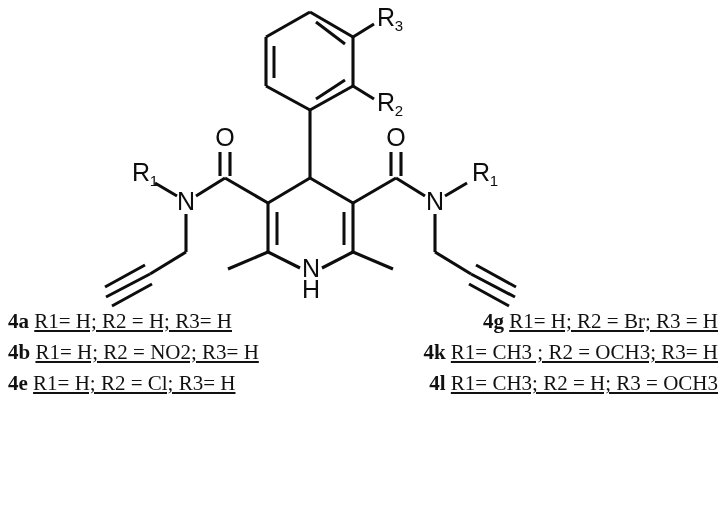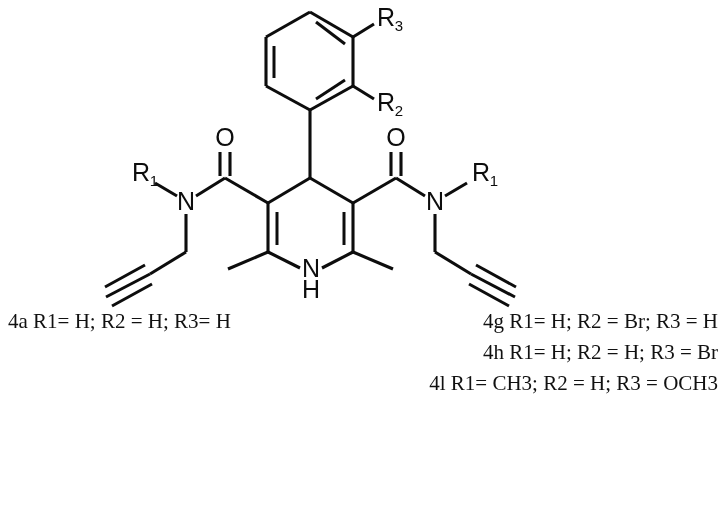--- a/index.html
+++ b/index.html
@@ -73,25 +73,26 @@
     height: 31.2px;
     line-height: 31.2px;
     font-size: 21px;
     color: #111111;
     white-space: nowrap;
   }
   #legend-col-right .legend-row {
     padding-right: 4px;
   }
   .legend-key {
-    font-weight: normal;
+    font-weight: bold;
     text-align: right;
   }
   .legend-text {
     font-weight: normal;
+    text-decoration: underline;
   }
 </style>
 </head>
 <body>
 
 <div id="page">
 
   <svg id="structure" viewBox="0 0 726 312">
 
     <g>
@@ -195,30 +196,38 @@
     </g>
   </svg>
 
   <div id="legend">
 
     <div class="legend-col" id="legend-col-left">
       <div class="legend-row">
         <span class="legend-key">4a</span>
         <span class="legend-text">R1= H; R2 = H; R3= H</span>
       </div>
+      <div class="legend-row">
+        <span class="legend-key">4b</span>
+        <span class="legend-text">R1= H; R2 = NO2; R3= H</span>
+      </div>
+      <div class="legend-row">
+        <span class="legend-key">4e</span>
+        <span class="legend-text">R1= H; R2 = Cl; R3= H</span>
+      </div>
     </div>
 
     <div class="legend-col" id="legend-col-right">
       <div class="legend-row">
         <span class="legend-key">4g</span>
         <span class="legend-text">R1= H; R2 = Br; R3 = H</span>
       </div>
       <div class="legend-row">
-        <span class="legend-key">4h</span>
-        <span class="legend-text">R1= H; R2 = H; R3 = Br</span>
+        <span class="legend-key">4k</span>
+        <span class="legend-text">R1= CH3 ; R2 = OCH3; R3= H</span>
       </div>
       <div class="legend-row">
         <span class="legend-key">4l</span>
         <span class="legend-text">R1= CH3; R2 = H; R3 = OCH3</span>
       </div>
     </div>
 
   </div>
 </div>
 

